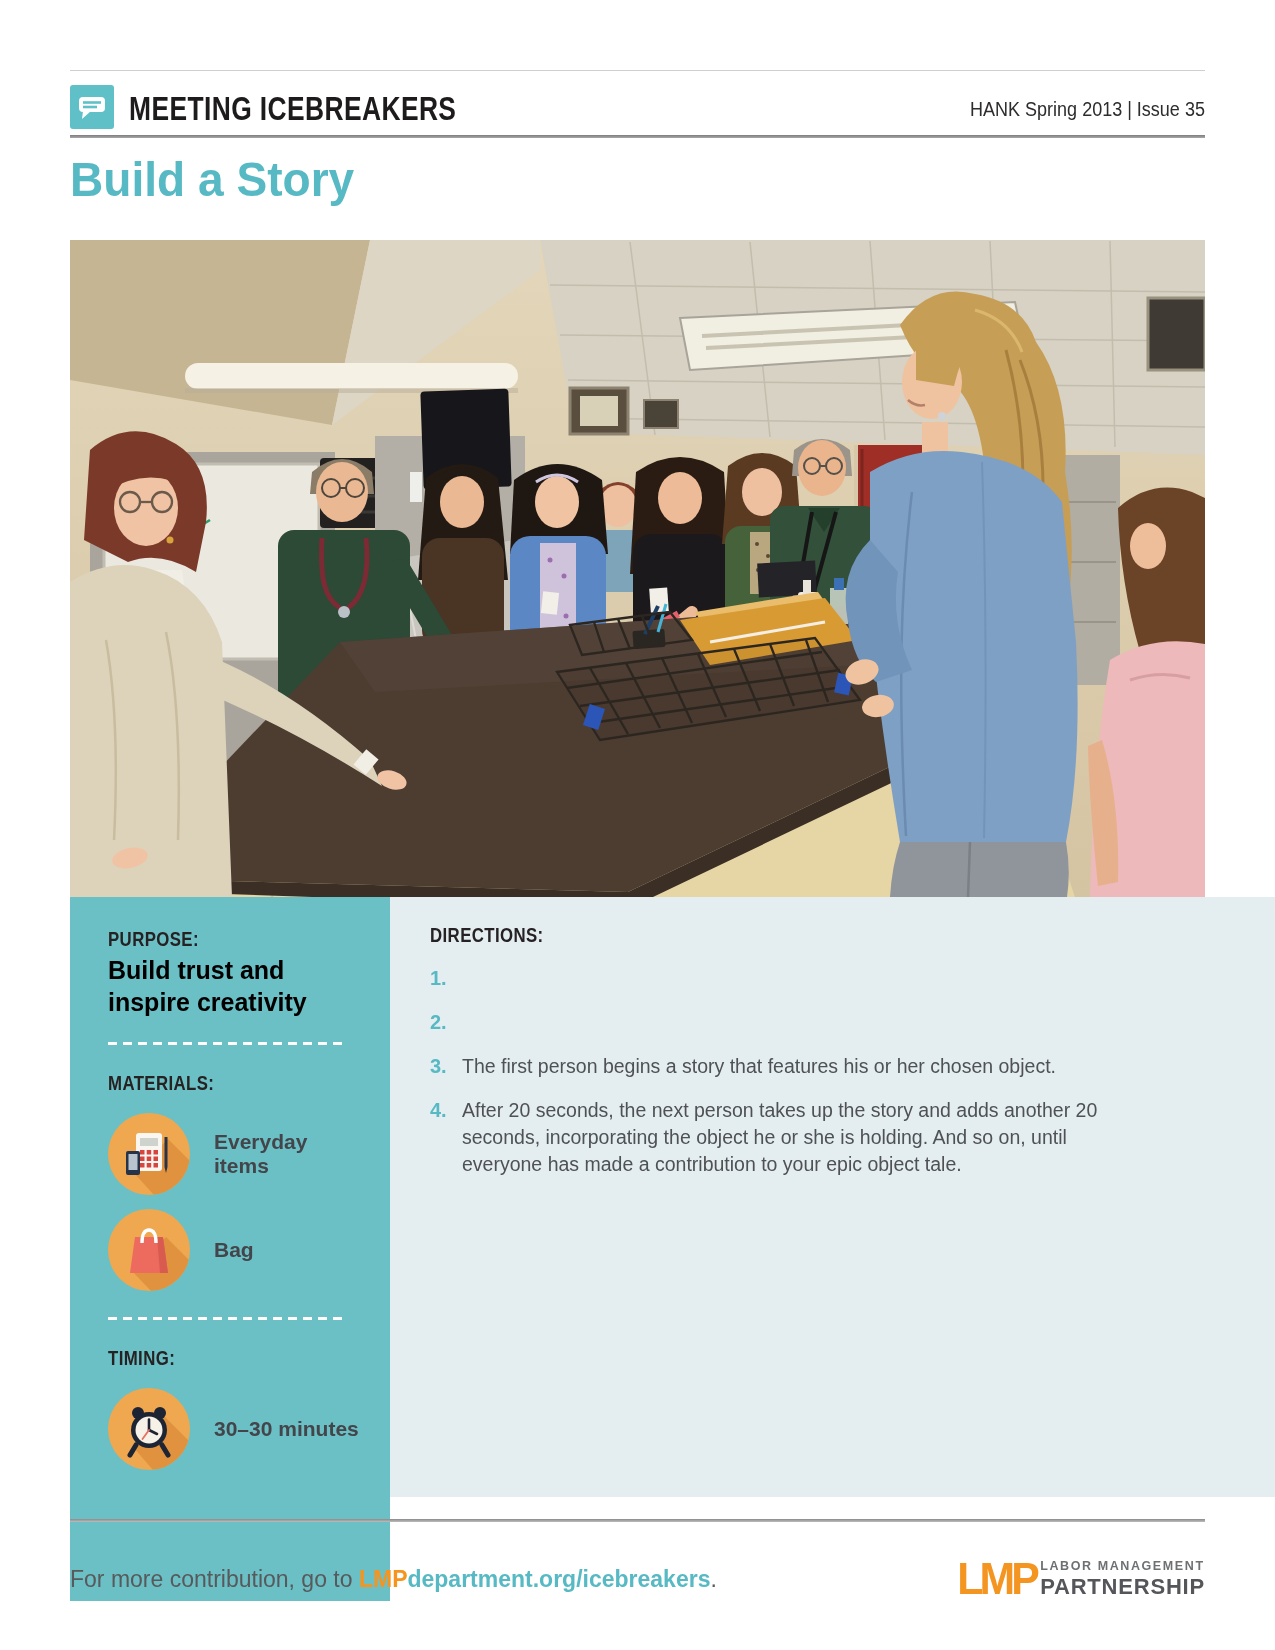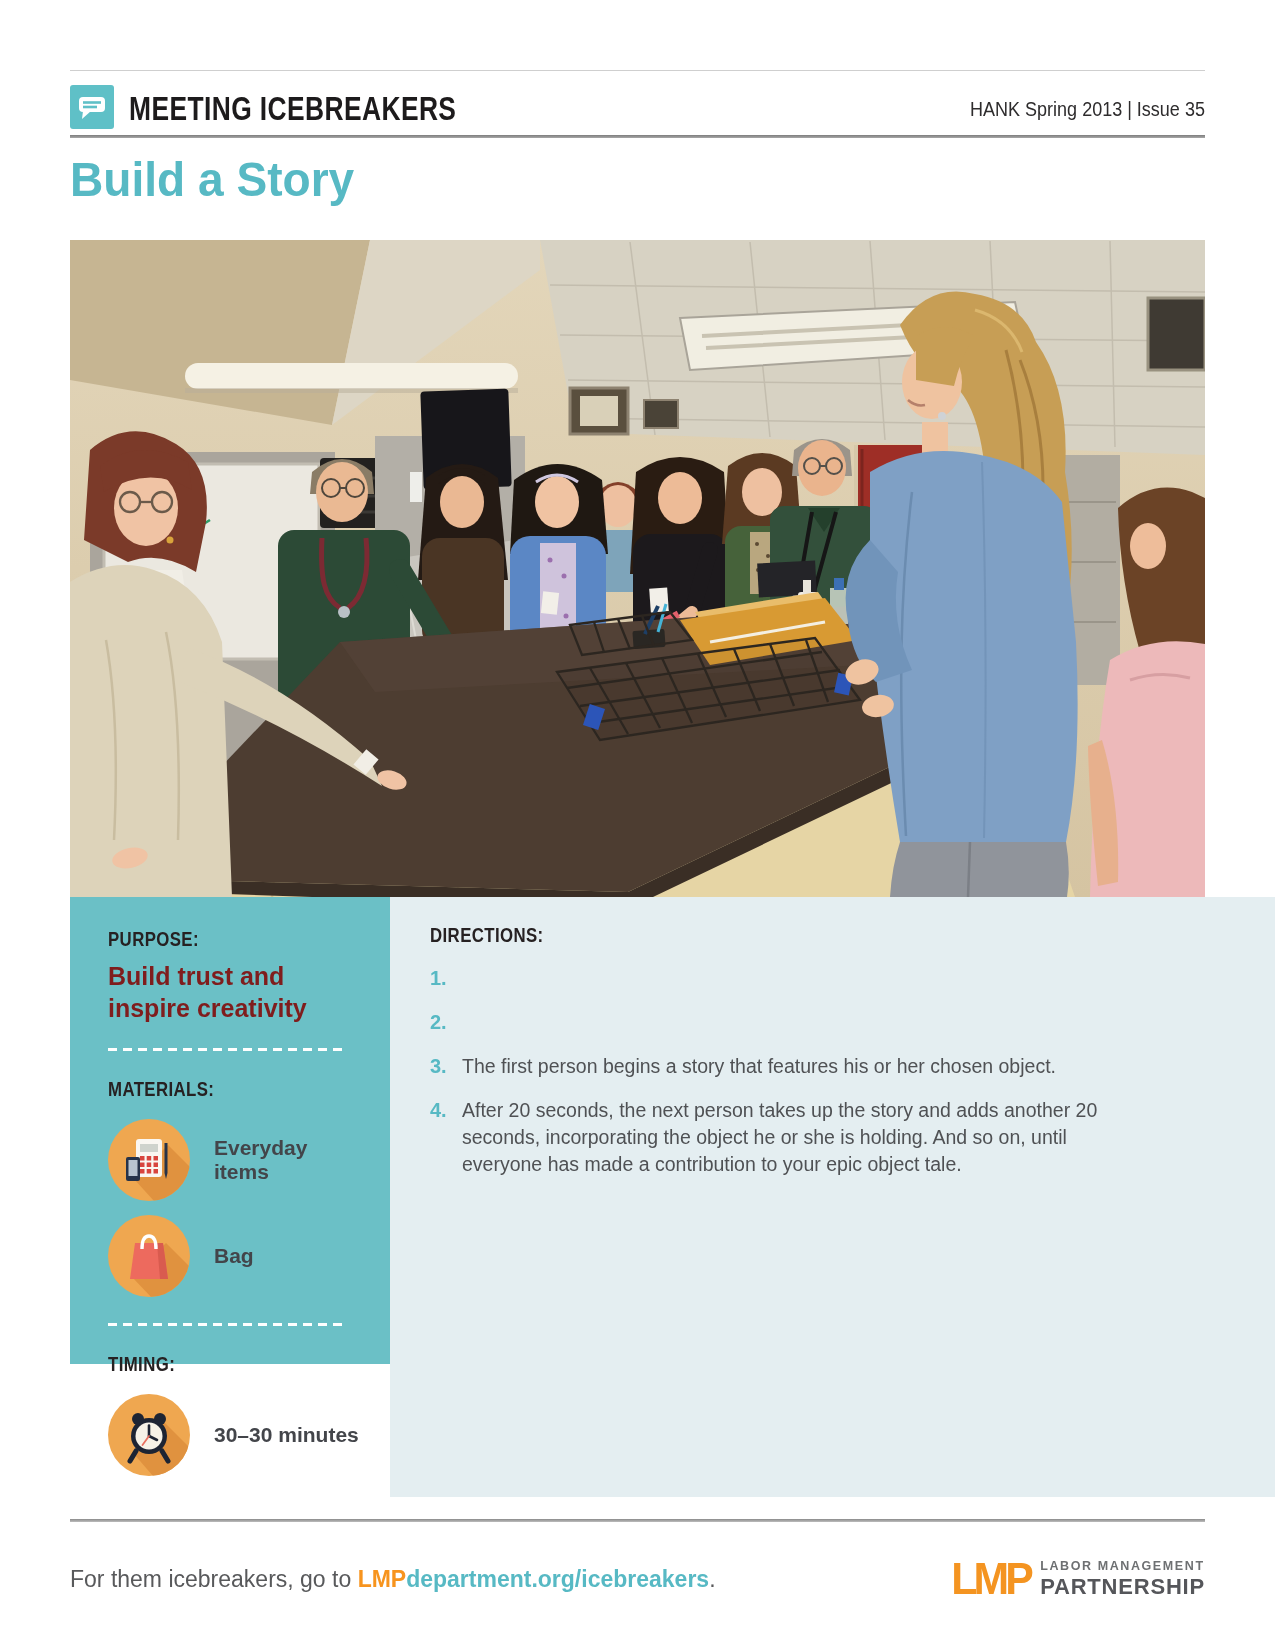--- a/index.html
+++ b/index.html
@@ -13,42 +13,42 @@
   
   .header{left:70px;right:70px;top:84px;height:50px;display:flex;align-items:center;gap:40px;}
   .brand{display:flex;align-items:center;gap:15px;}
   .brand-title{font-size:33px;color:#1d1b1c;white-space:nowrap;}
   .issue{margin-left:auto;font-size:20px;color:#2e2c2d;white-space:nowrap;display:inline-block;transform:scaleX(.9);transform-origin:100% 50%;}
   
   .page-title{left:70px;top:152px;font-size:48px;font-weight:700;color:#57b9c4;display:inline-block;transform:scaleX(.96);transform-origin:0 50%;}
   
   .photo{left:70px;top:240px;width:1135px;height:657px;overflow:hidden;background:#d8c8a7;}
   
-  .panel-left{left:70px;top:897px;width:320px;height:467px;background:#6bc0c6;box-sizing:border-box;padding:30px 30px 0 38px;}
+  .panel-left{left:70px;top:897px;width:320px;height:704px;background:#6bc0c6;box-sizing:border-box;padding:30px 30px 0 38px;}
   .panel-right{left:390px;top:897px;width:896px;height:600px;background:#e4eef1;box-sizing:border-box;padding:26px 40px 0 40px;}
   .side-label{font-size:21px;color:#262122;}
-  .purpose-text{margin-top:10px;width:245px;font-size:25px;line-height:1.26;font-weight:700;color:#7f1d1d;}
+  .purpose-text{margin-top:4px;width:245px;font-size:25px;line-height:1.26;font-weight:700;color:#000000;}
   .dash-sep{margin-top:24px;width:237px;height:3px;background:repeating-linear-gradient(90deg,#ffffff 0 9px,rgba(0,0,0,0) 9px 15px);}
   .mat-row{display:flex;align-items:center;gap:24px;margin-top:14px;font-weight:bold;}
   .mat-row.first{margin-top:18px;}
   .mat-label{font-size:21px;color:#43454a;}
   .icon-circle{width:82px;height:82px;flex:0 0 82px;}
   .dir-label{font-size:21px;color:#262122;}
   .steps{margin-top:18px;}
   .step{display:flex;margin-bottom:17px;}
   .step-num{width:32px;flex:0 0 32px;font-size:20px;font-weight:700;color:#57b9c4;line-height:27px;}
   .step-text{width:648px;font-size:19.5px;line-height:27px;color:#4f5154;}
   
   .footer{left:70px;right:70px;top:1543px;height:72px;display:flex;align-items:center;}
   .footer-text{font-size:23px;color:#58595b;}
   .footer-text .lmp{color:#f7941e;font-weight:700;}
   .footer-text .rest{color:#57b9c4;font-weight:700;}
   .logo{margin-left:auto;display:flex;align-items:center;}
   .logo-mark{font-size:45px;font-weight:800;color:#f49421;letter-spacing:-4px;display:inline-block;transform:scaleX(.95);transform-origin:100% 50%;}
-  .logo-text{margin-left:10px;display:flex;flex-direction:column;justify-content:space-between;}
+  .logo-text{margin-left:4px;display:flex;flex-direction:column;justify-content:space-between;}
   .logo-line1{font-size:12.5px;font-weight:700;letter-spacing:1.6px;color:#6e7072;}
   .logo-line2{font-size:22px;font-weight:700;letter-spacing:.8px;color:#55565a;margin-top:1px;}
 </style>
 </head>
 <body>
 
 <div class="abs rule-top"></div>
 <div class="abs rule-header"></div>
 
 <div class="abs header">
@@ -391,21 +391,21 @@
     <div class="step">
       <span class="step-num">4.</span>
       <span class="step-text">After 20 seconds, the next person takes up the story and adds another 20 seconds, incorporating the object he or she is holding. And so on, until everyone has made a contribution to your epic object tale.</span>
     </div>
   </div>
 </div>
 
 <div class="abs rule-footer"></div>
 <div class="abs footer">
   <div class="footer-text">
-    <span>For them icebreakers, go to </span><span><span class="lmp">LMP</span><span class="rest">department.org/icebreakers</span></span><span>.</span>
+    <span>For more contribution, go to </span><span><span class="lmp">LMP</span><span class="rest">department.org/icebreakers</span></span><span>.</span>
   </div>
   <div class="logo">
     <span class="logo-mark">LMP</span>
     <span class="logo-text">
       <span class="logo-line1">LABOR MANAGEMENT</span>
       <span class="logo-line2">PARTNERSHIP</span>
     </span>
   </div>
 </div>
 

